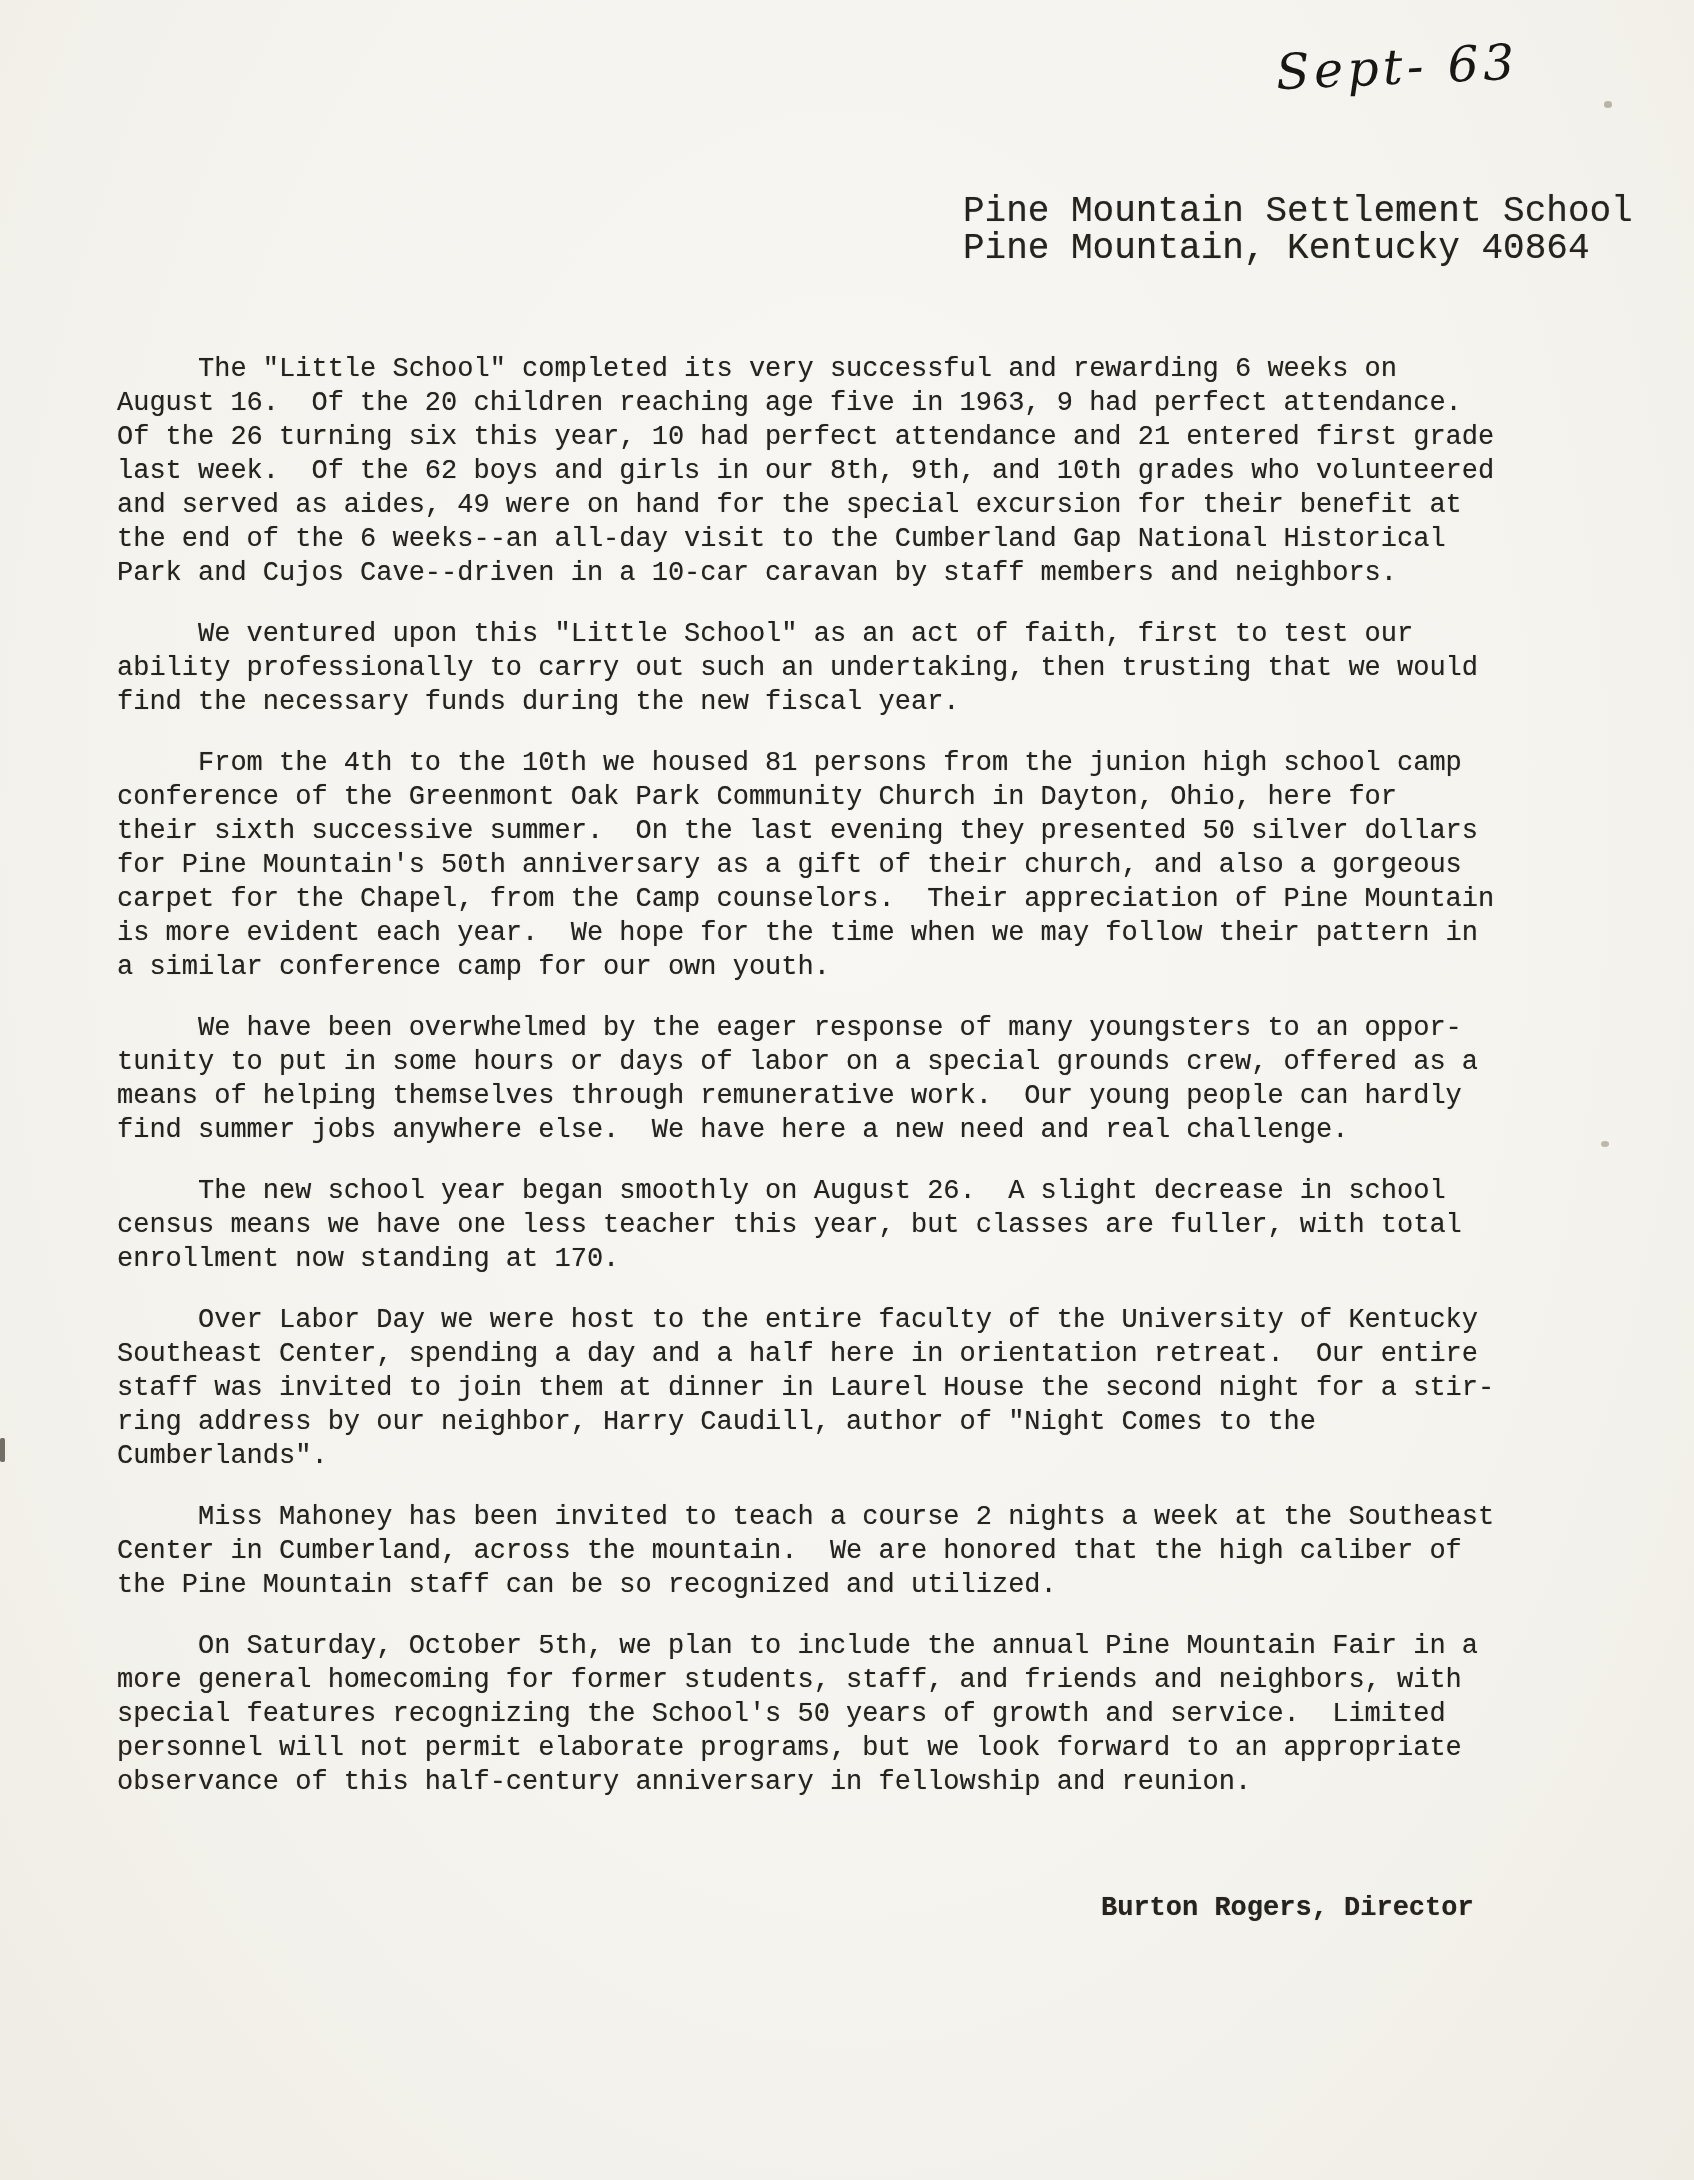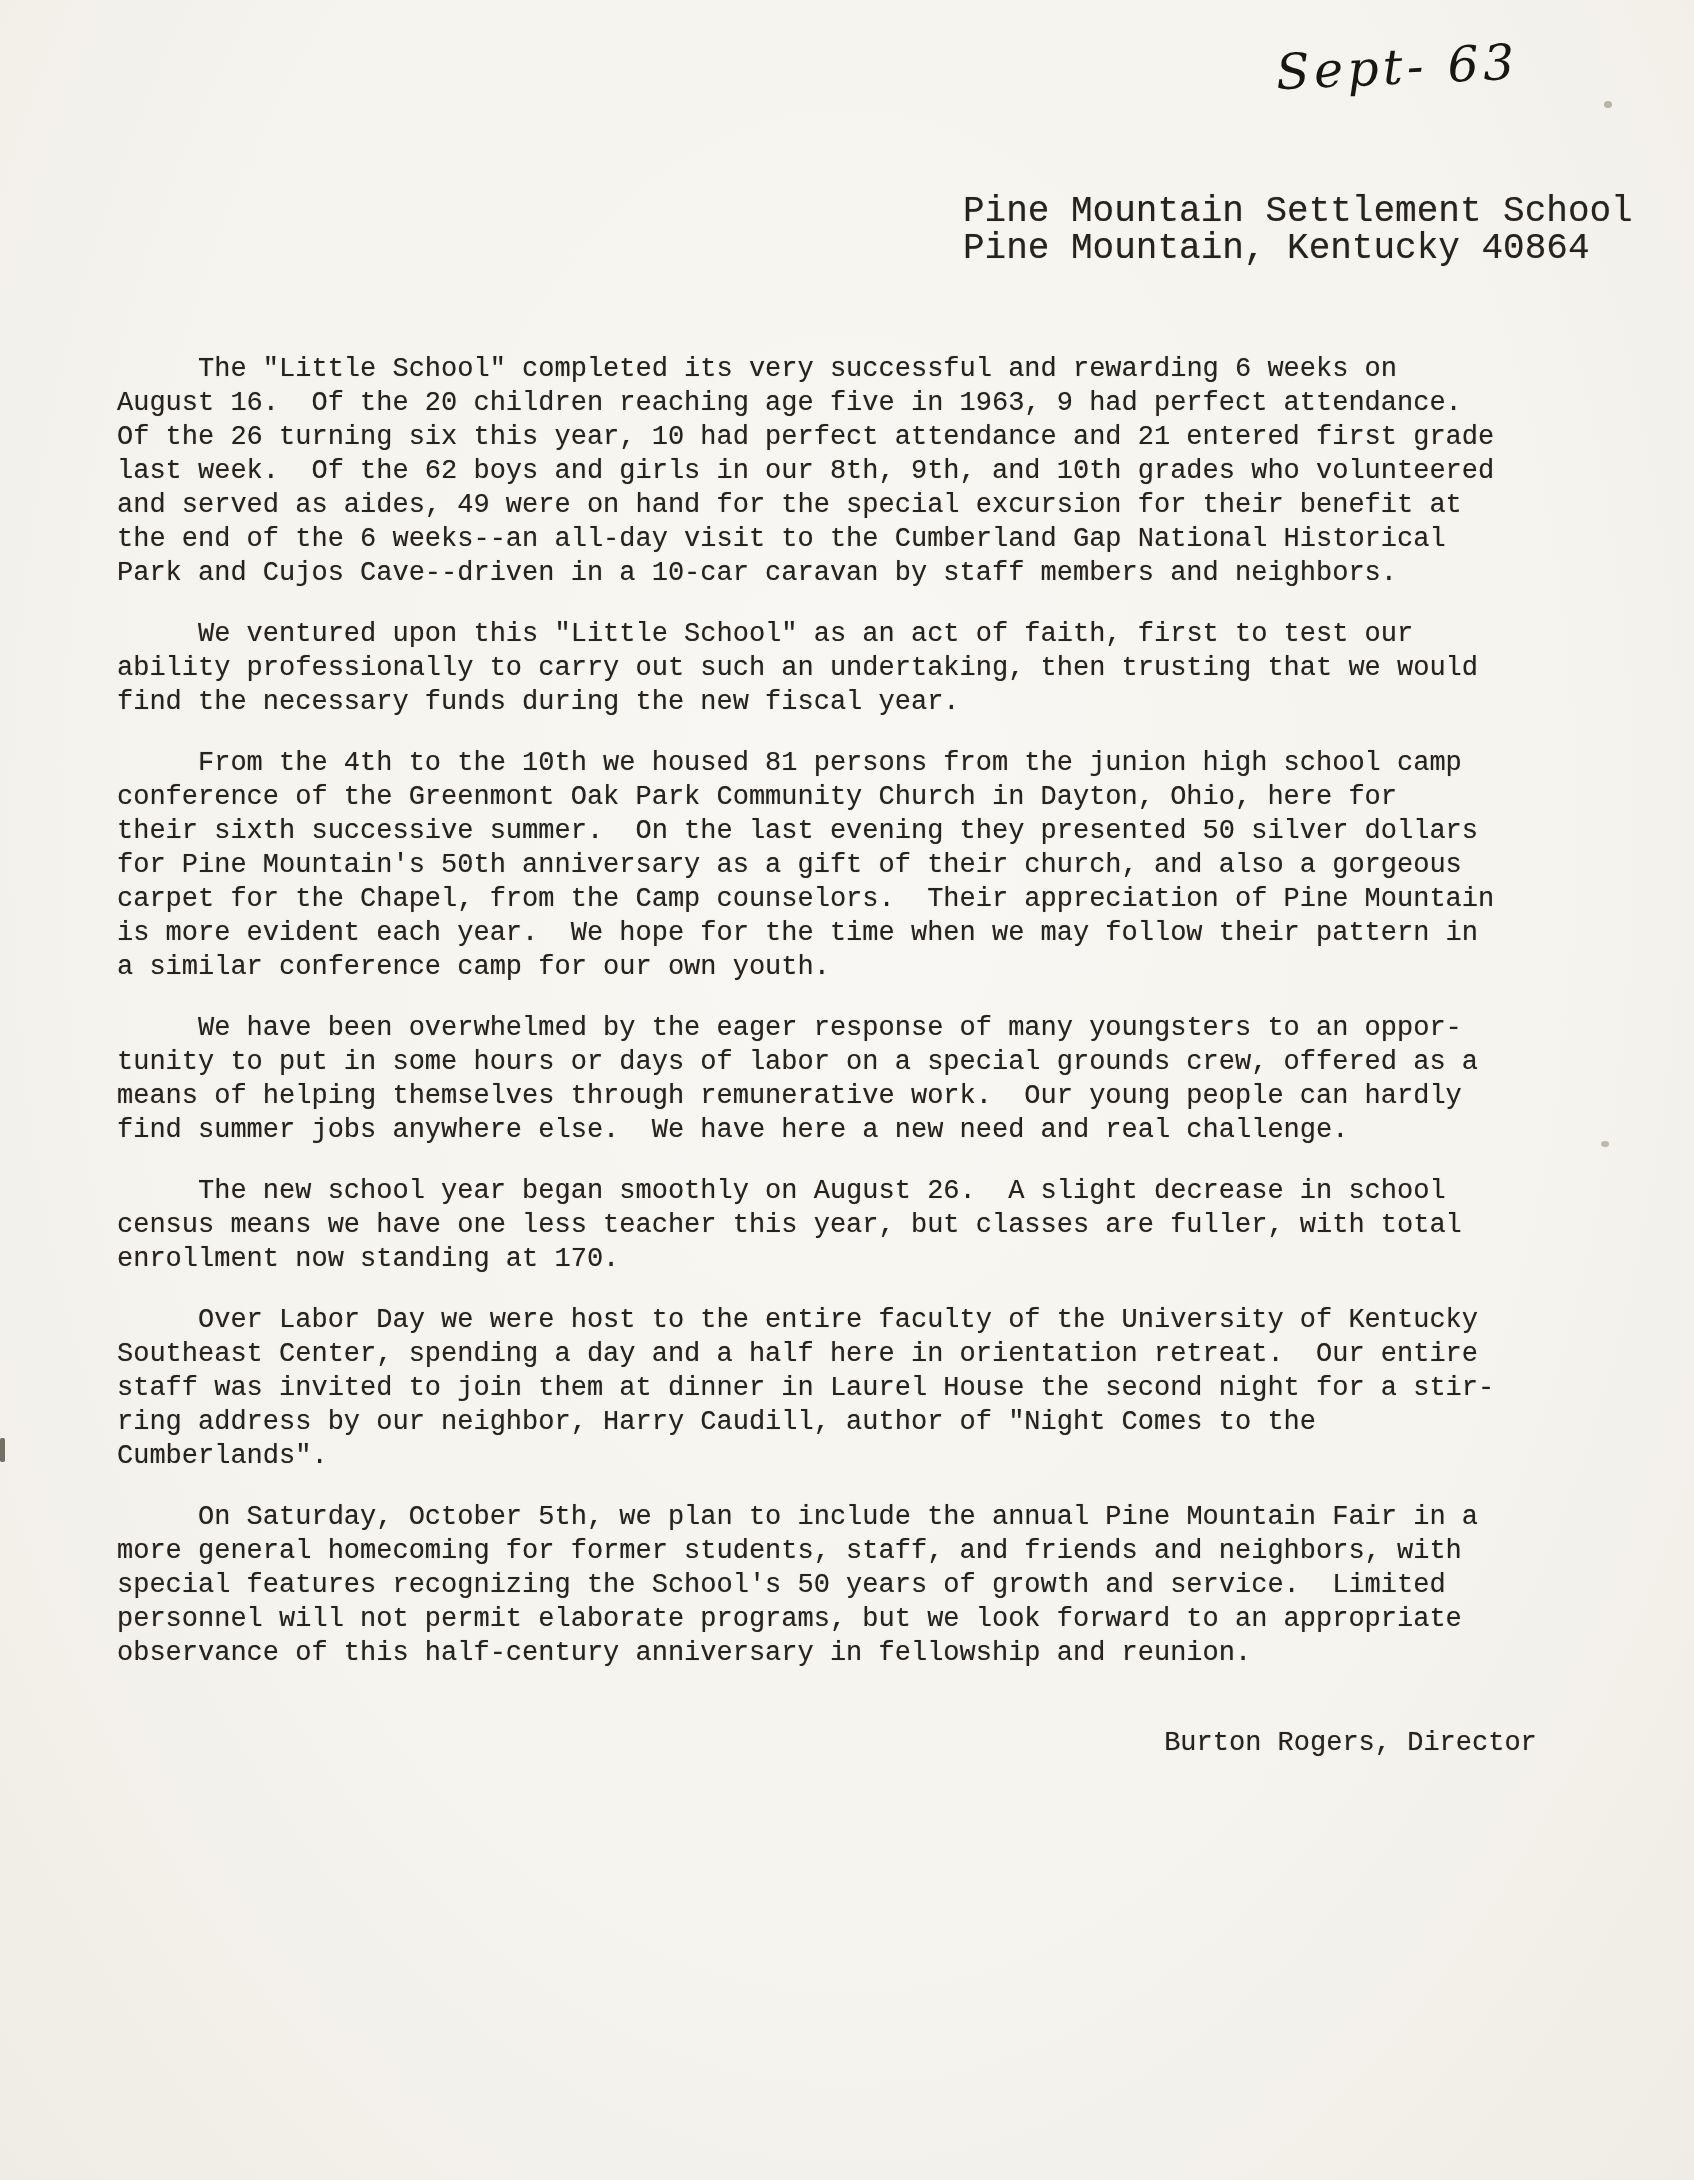--- a/index.html
+++ b/index.html
@@ -47,28 +47,27 @@
     margin-top: 85px;
   }
   .letter-body p {
     margin: 0 0 27px 0;
     font-size: 27px;
     line-height: 34px;
     white-space: pre-wrap;
     text-shadow: 0 0 0.9px rgba(42, 37, 30, 0.45);
   }
   .signature {
-    margin-top: 56px;
+    margin-top: 92px;
     margin-left: 984px;
     font-size: 27px;
     line-height: 34px;
-    font-weight: normal;
+    font-weight: bold;
     text-shadow: 0 0 0.9px rgba(42, 37, 30, 0.5);
     white-space: nowrap;
-    text-align: center;
   }
   .scan-artifact-left {
     position: absolute;
     left: 0;
     top: 1438px;
     width: 5.1px;
     height: 24px;
     background: #3c382f;
     border-radius: 1.7px;
     opacity: 0.7;
@@ -133,20 +132,23 @@
 means of helping themselves through remunerative work.  Our young people can hardly
 find summer jobs anywhere else.  We have here a new need and real challenge.</p>
       <p>     The new school year began smoothly on August 26.  A slight decrease in school
 census means we have one less teacher this year, but classes are fuller, with total
 enrollment now standing at 170.</p>
       <p>     Over Labor Day we were host to the entire faculty of the University of Kentucky
 Southeast Center, spending a day and a half here in orientation retreat.  Our entire
 staff was invited to join them at dinner in Laurel House the second night for a stir-
 ring address by our neighbor, Harry Caudill, author of "Night Comes to the
 Cumberlands".</p>
+      <p>     Miss Mahoney has been invited to teach a course 2 nights a week at the Southeast
+Center in Cumberland, across the mountain.  We are honored that the high caliber of
+the Pine Mountain staff can be so recognized and utilized.</p>
       <p>     On Saturday, October 5th, we plan to include the annual Pine Mountain Fair in a
 more general homecoming for former students, staff, and friends and neighbors, with
 special features recognizing the School's 50 years of growth and service.  Limited
 personnel will not permit elaborate programs, but we look forward to an appropriate
 observance of this half-century anniversary in fellowship and reunion.</p>
     </div>
 
     <div class="signature">Burton Rogers, Director</div>
 
   </div>

